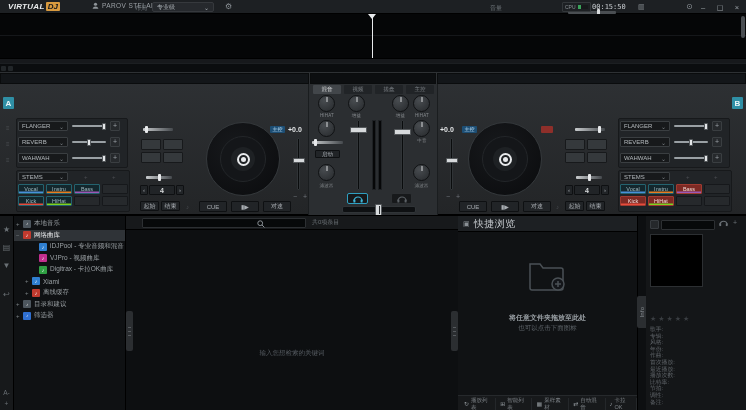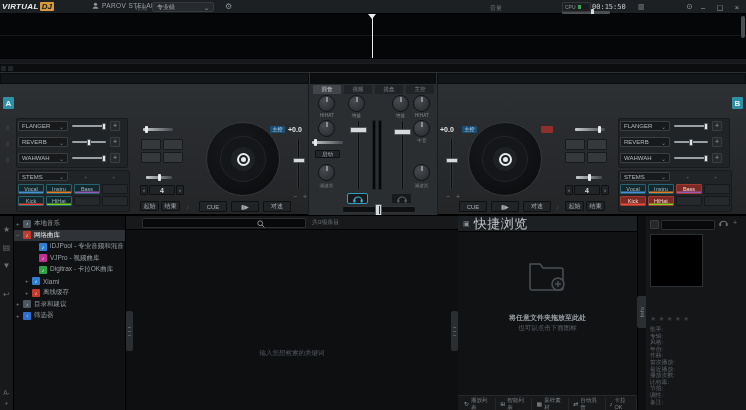--- a/index.html
+++ b/index.html
@@ -2,21 +2,21 @@
 <html><head>
 <meta charset="utf-8">
 <style>
 *{box-sizing:border-box;margin:0;padding:0}
 html,body{background:#101214}
 #app{position:relative;width:746px;height:410px;background:#232629;overflow:hidden;
  font-family:"Liberation Sans","DejaVu Sans",sans-serif;color:#b8bcbe;-webkit-font-smoothing:antialiased}
 .abs{position:absolute}
 
 #titlebar{left:0;top:0;width:746px;height:14px;background:#1d2023;border-bottom:1px solid #000;display:flex;align-items:center}
-.logo{display:flex;align-items:flex-start;margin-left:2px}
+.logo{display:flex;align-items:flex-start;margin-left:8px}
 .logo .lt{font-size:8px;font-weight:bold;font-style:italic;color:#e9ebec;letter-spacing:.3px}
 .logo .lb{font-size:8px;font-weight:bold;font-style:italic;color:#15171a;background:#d89a3f;padding:0 2px;margin-left:1px;border-radius:1px}
 .tb-user{position:absolute;left:92px;top:2px;display:flex;align-items:center;gap:3px;font-size:6.5px;color:#9ba0a5;letter-spacing:.4px}
 .tb-dim{font-size:6px;color:#6a7075}
 .tb-dd{position:absolute;left:152px;top:2px;width:62px;height:10px;background:#26292d;border:1px solid #36393d;border-radius:2px;
  display:flex;align-items:center;justify-content:space-between;padding:0 4px;font-size:6px;color:#aab0b5}
 .tb-ic{font-size:8px;color:#8a9095;line-height:10px}
 .tb-right{position:absolute;right:4px;top:0;height:14px;display:flex;align-items:center;gap:7px}
 .volsl{width:48px;height:3px;background:#4a4e52;border-radius:1px;position:relative}
 .volsl .vh{position:absolute;left:60%;top:-2px;width:3px;height:7px;background:#d8dadc;border-radius:1px}
@@ -109,21 +109,21 @@
 #searchbox{margin-left:16px;width:164px;height:10px;background:#07090a;border:1px solid #2c2f32;border-radius:1px;color:#c8ccd0;font-size:6px;padding:0 2px}
 .count{font-size:6px;color:#6a7075;margin-left:6px}
 #centerempty{position:absolute;left:126px;top:14px;width:332px;height:181px}
 .et1{position:absolute;left:0;right:0;top:108px;text-align:center;font-size:7.5px;color:#7d838a;font-weight:bold}
 .et2{position:absolute;left:0;right:0;top:119px;text-align:center;font-size:6.5px;color:#565c62}
 .vgrip{position:absolute;width:7px;height:40px;background:#2b2e31;border-radius:2px;display:flex;flex-direction:column;align-items:center;justify-content:center;gap:3px}
 .vgrip i{width:3px;height:1px;background:#55595d}
 #quick{position:absolute;left:458px;top:0;width:180px;height:195px;background:#101214;border-right:1px solid #000}
 #quickhead{position:absolute;left:0;top:0;width:100%;height:16px;background:#1d2023;border-bottom:1px solid #000;display:flex;align-items:center;gap:4px;padding-left:5px}
 #quickhead .qh-ic{font-size:7px;color:#8a9095}
-#quickhead .qh-t{font-size:13px;color:#c3c7cb;letter-spacing:.5px}
+#quickhead .qh-t{font-size:10px;color:#c3c7cb;letter-spacing:.5px}
 .qt1{position:absolute;left:0;right:0;top:97px;text-align:center;font-size:7px;color:#9aa0a5;font-weight:bold}
 .qt2{position:absolute;left:0;right:0;top:108px;text-align:center;font-size:6.5px;color:#5d6368}
 #qtoolbar{position:absolute;left:0;bottom:0;width:100%;height:16px;background:#17191b;border-top:1px solid #26292c;display:flex;align-items:center;padding-left:2px}
 .tbtn{display:flex;align-items:center;gap:2px;font-size:5.5px;color:#7d8287;padding:0 4px;border-right:1px solid #24272a;height:12px}
 .tbtn .ti{font-size:6px;color:#8f959a}
 #infotab{position:absolute;left:637px;top:80px;width:9px;height:32px;background:#2b2e31;border-radius:2px 0 0 2px;
  display:flex;align-items:center;justify-content:center}
 #infotab span{transform:rotate(-90deg);font-size:5.5px;color:#8f959a;letter-spacing:.5px}
 #infopanel{position:absolute;left:646px;top:0;width:100px;height:195px;background:#141618;padding:0}
 .ip-btn{position:absolute;left:4px;top:4px;width:9px;height:9px;background:#25282b;border:1px solid #383c40;border-radius:1px}

